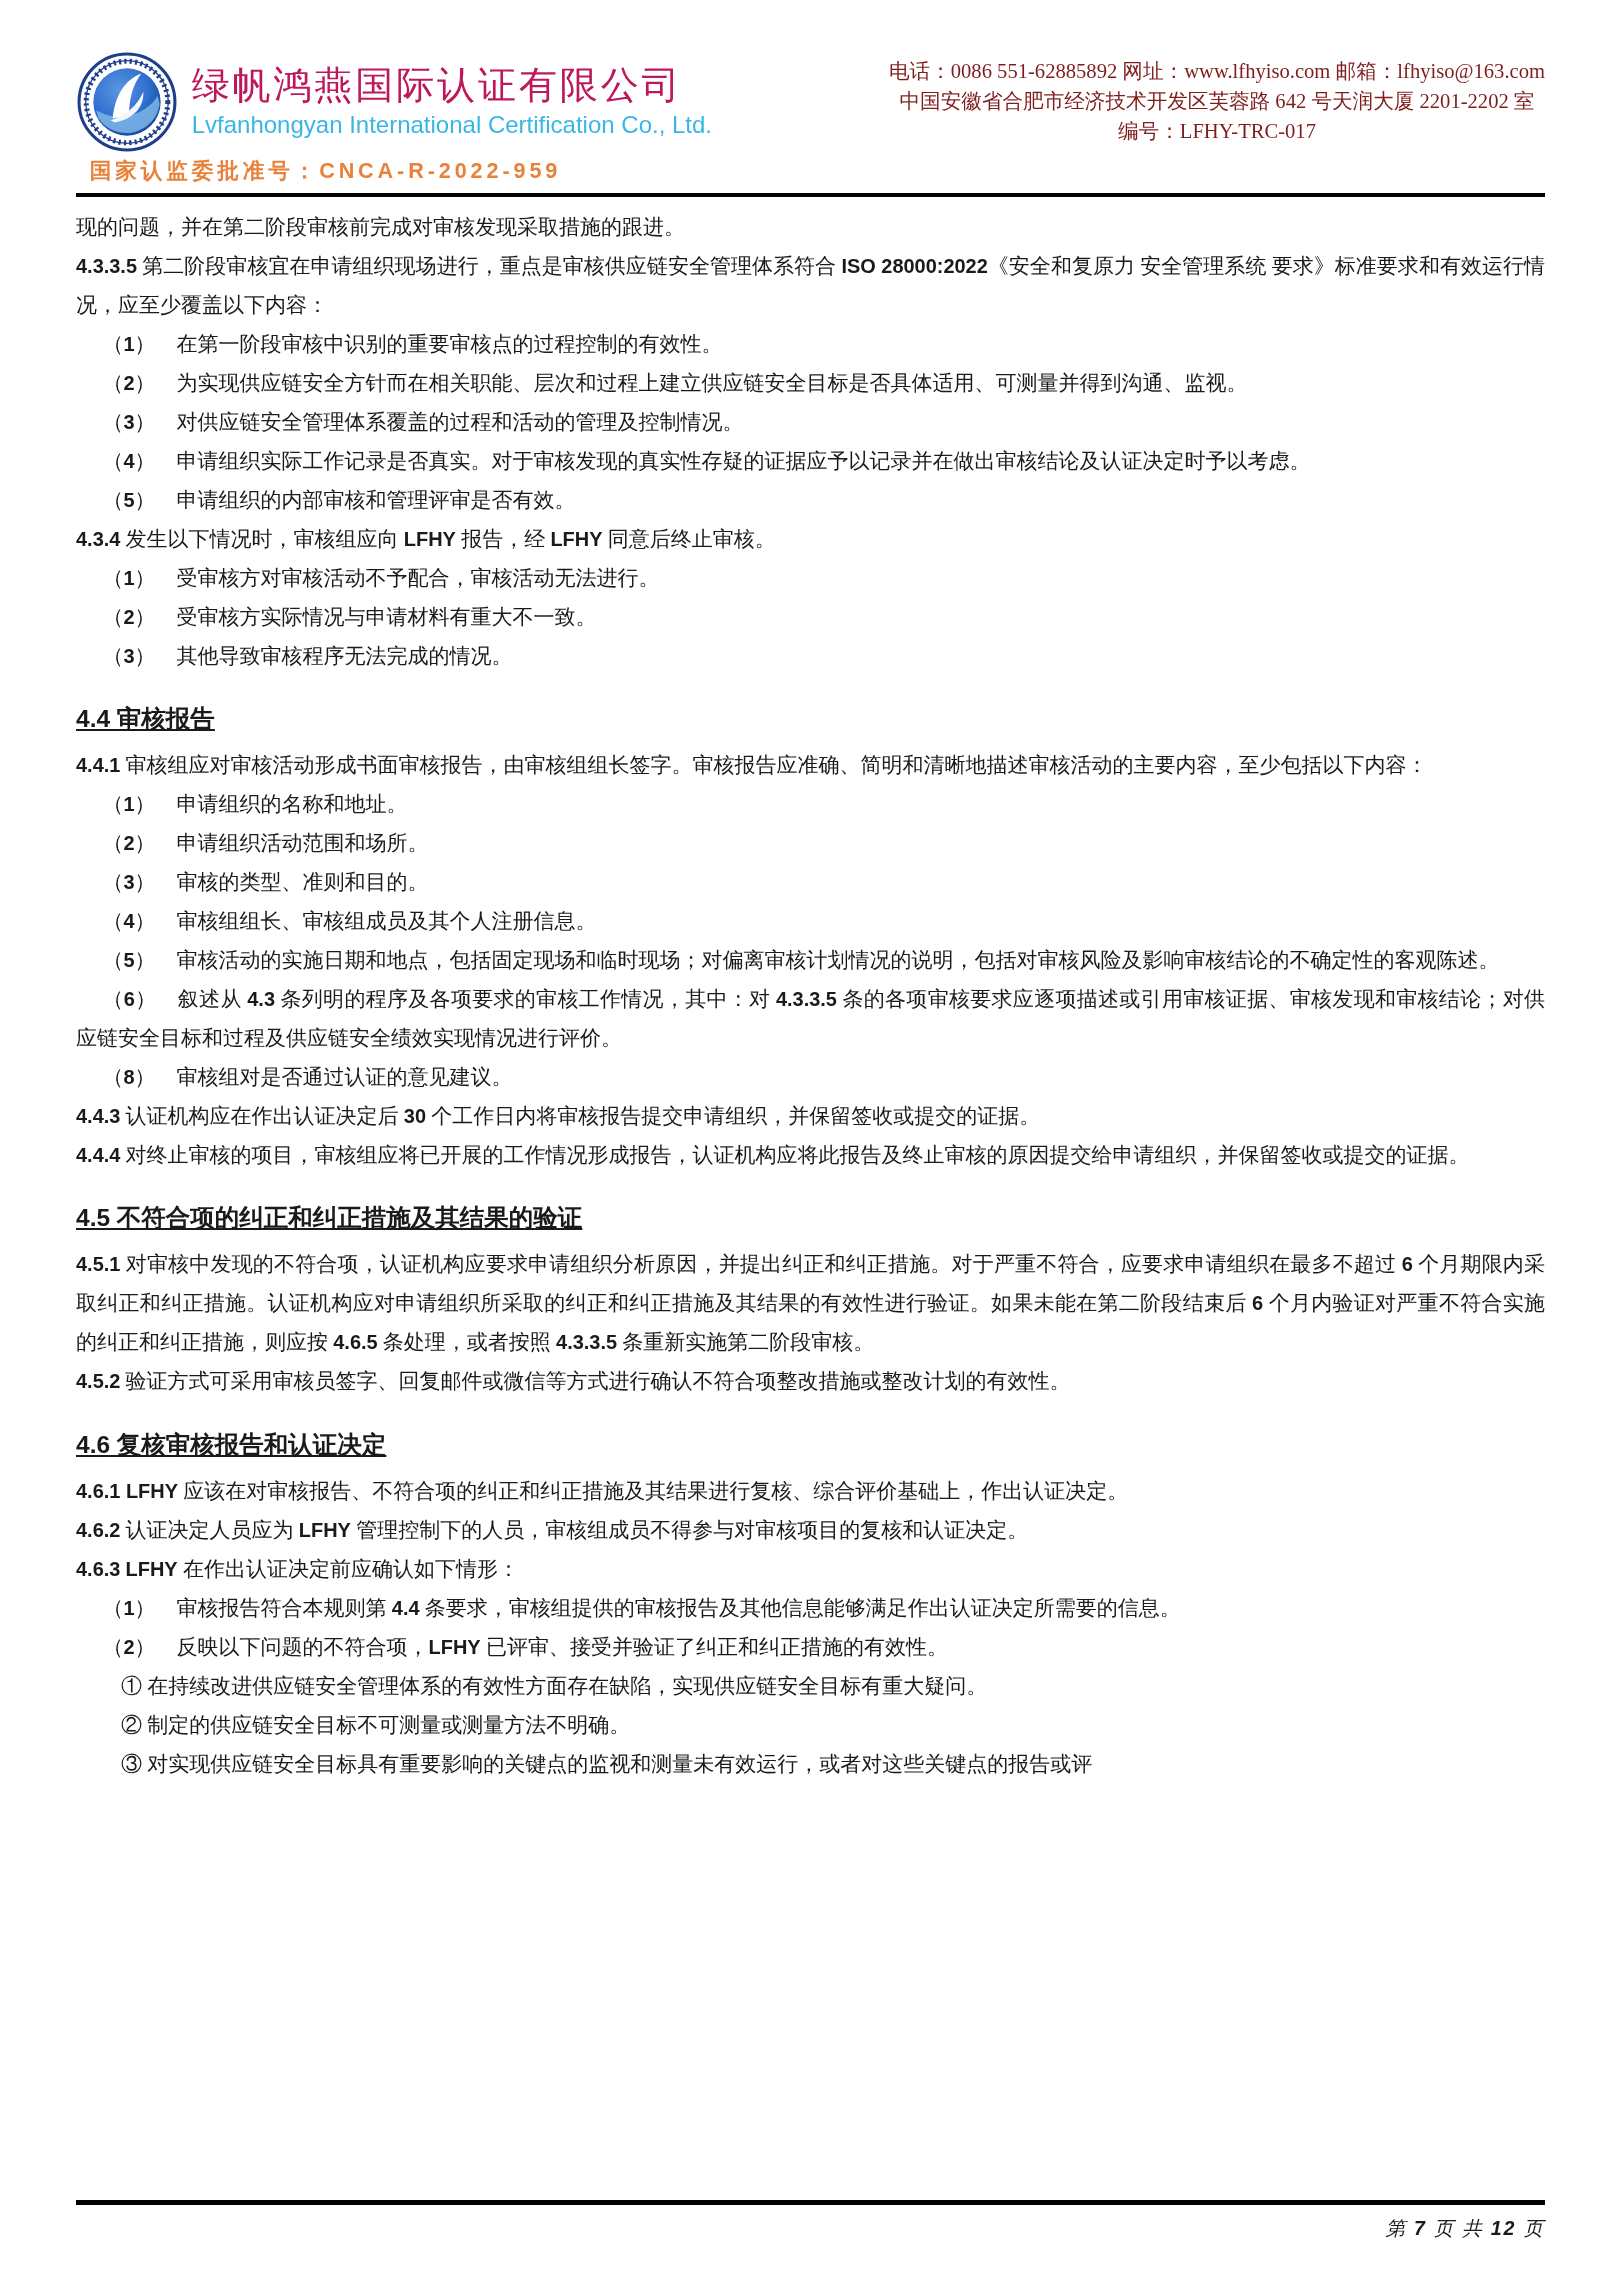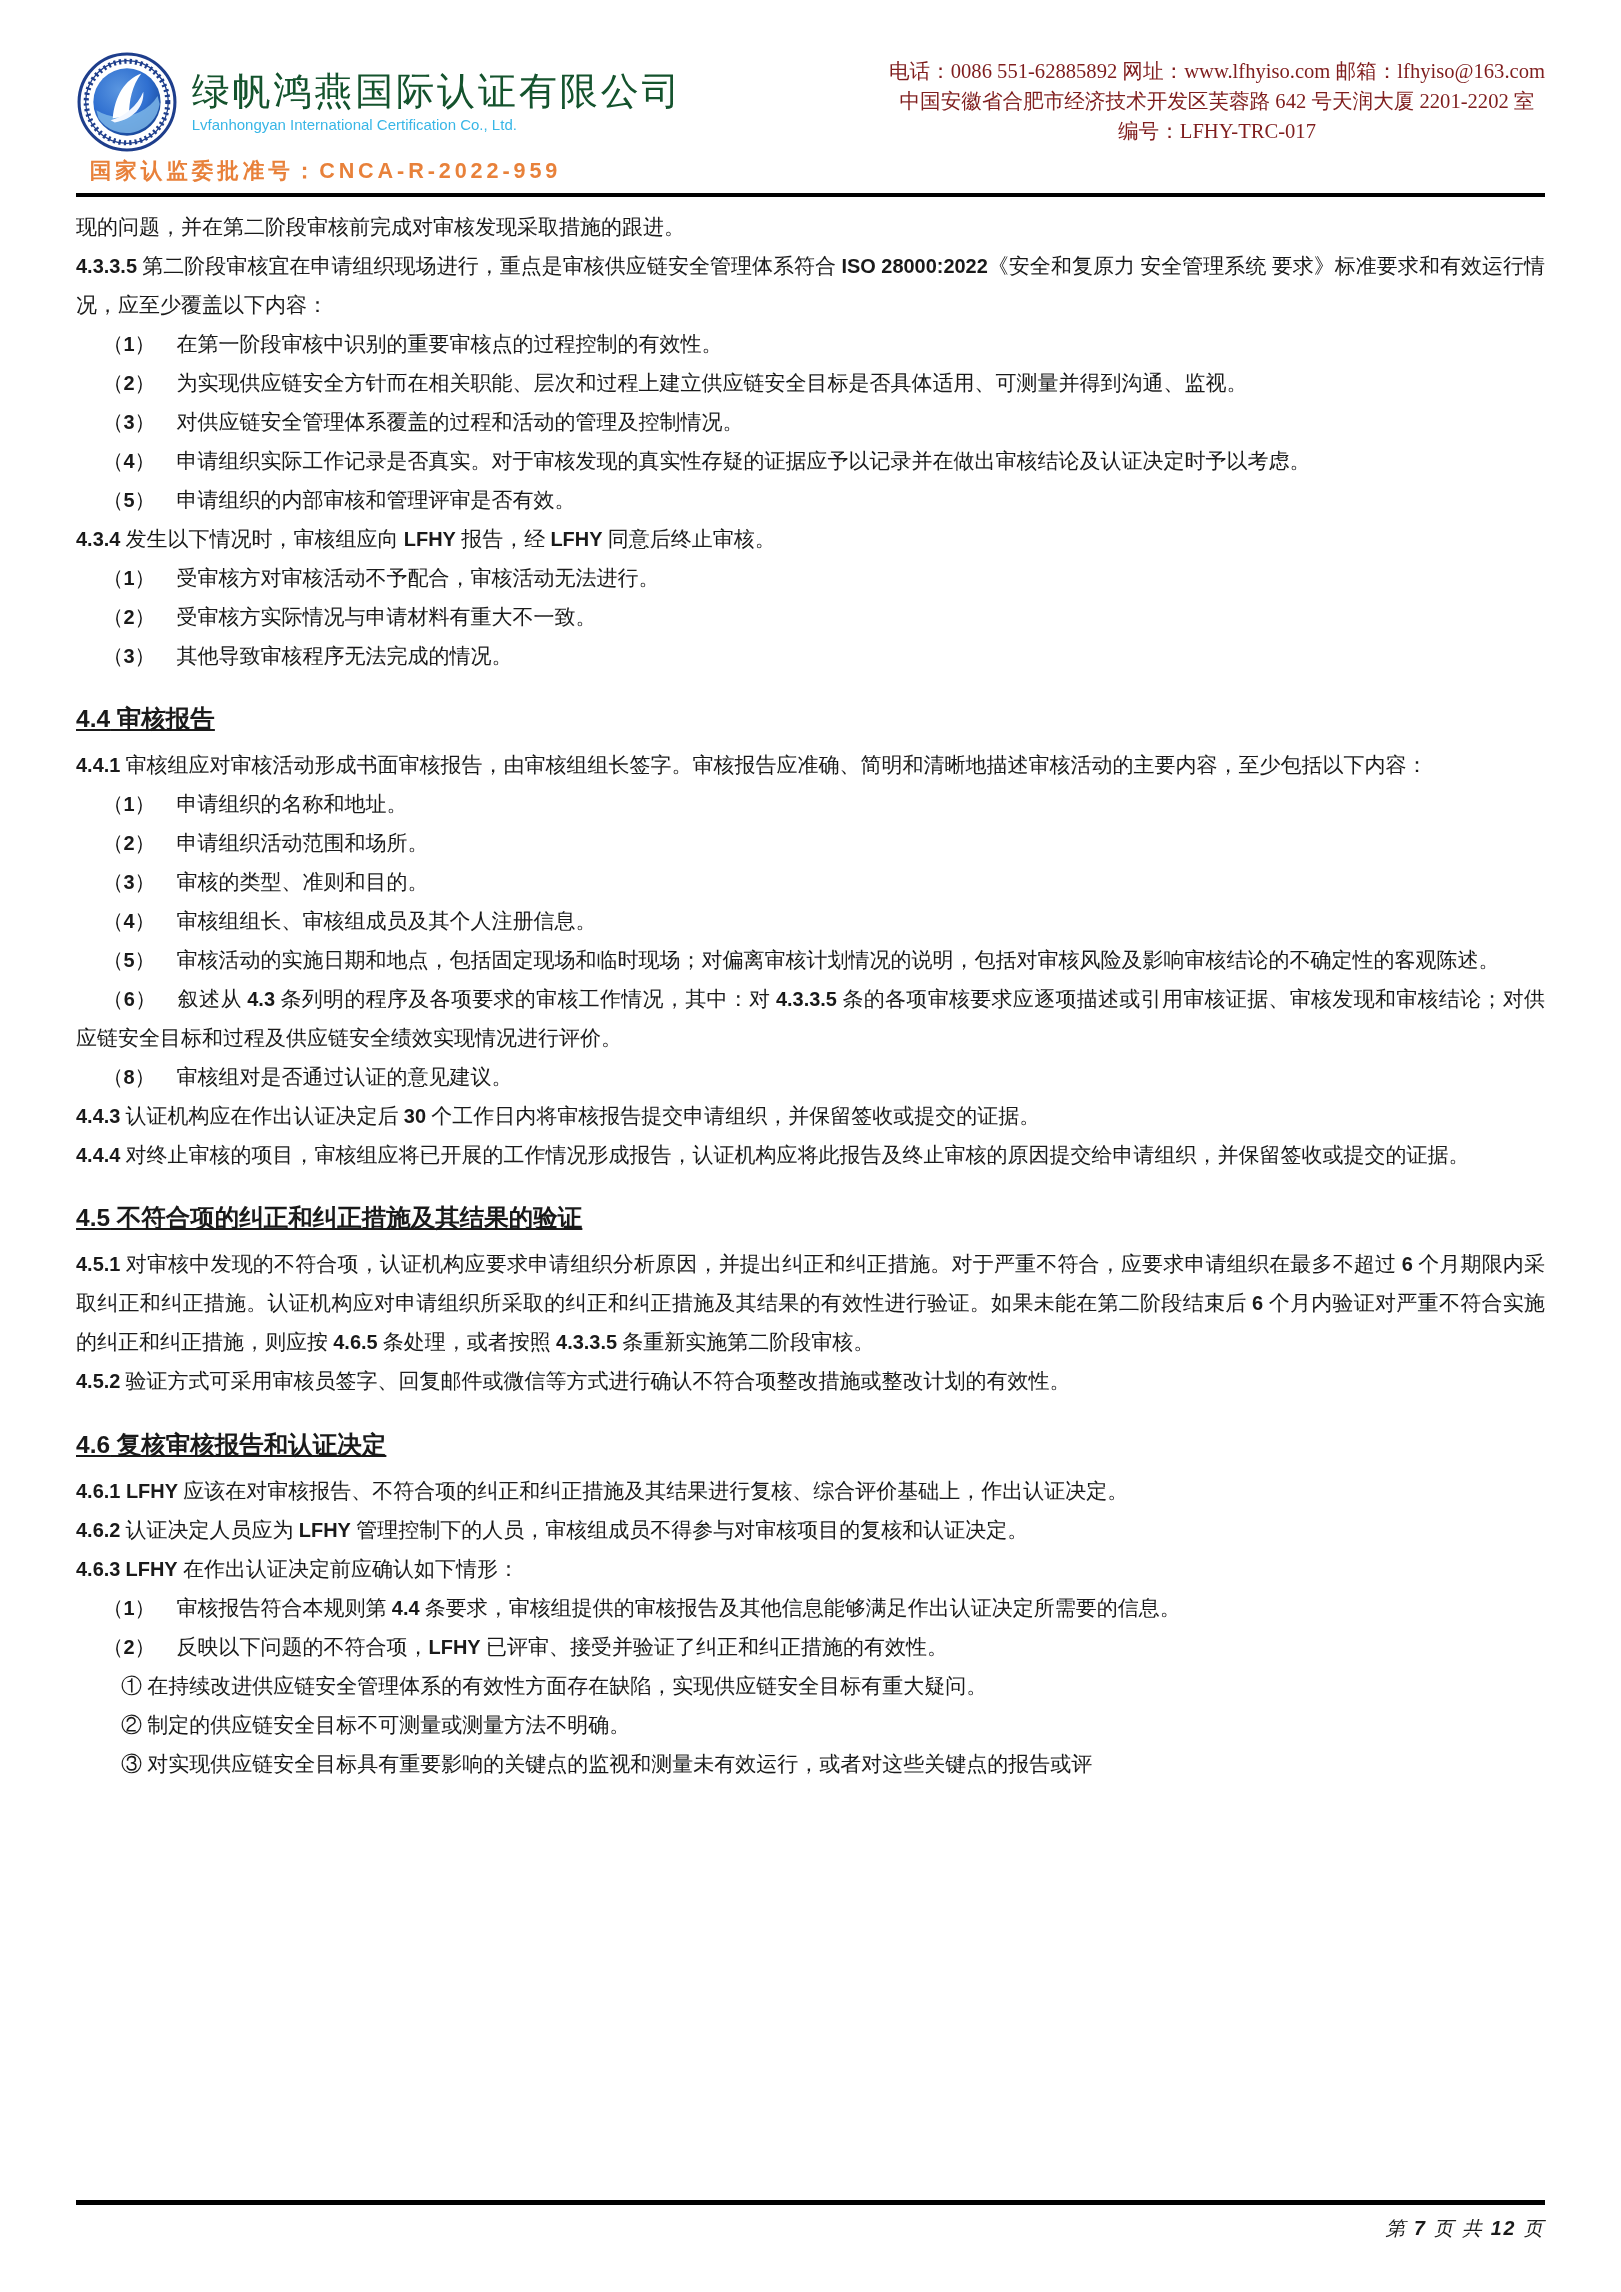--- a/index.html
+++ b/index.html
@@ -22,27 +22,27 @@
     align-items:flex-start;
   }
   .brand{display:flex;flex-direction:column;}
   .brand-row{display:flex;align-items:center;gap:13.7px;}
   .logo{width:102px;height:102px;flex:0 0 auto;}
   .brand-names{display:flex;flex-direction:column;}
   .company-zh{
     font-family:"Liberation Sans","DejaVu Sans",sans-serif;
     font-size:38px;
     letter-spacing:2.9px;
-    color:#14532d;
+    color:#be185d;
     line-height:1.2;
     white-space:nowrap;
   }
   .company-en{
     font-family:"Liberation Sans","DejaVu Sans",sans-serif;
-    font-size:15px;
+    font-size:24px;
     color:#38b6e6;
     line-height:1.35;
     white-space:nowrap;
   }
   .approval{
     margin-top:3px;
     margin-left:13.7px;
     font-family:"Liberation Sans","DejaVu Sans",sans-serif;
     font-weight:bold;
     font-size:21.6px;

